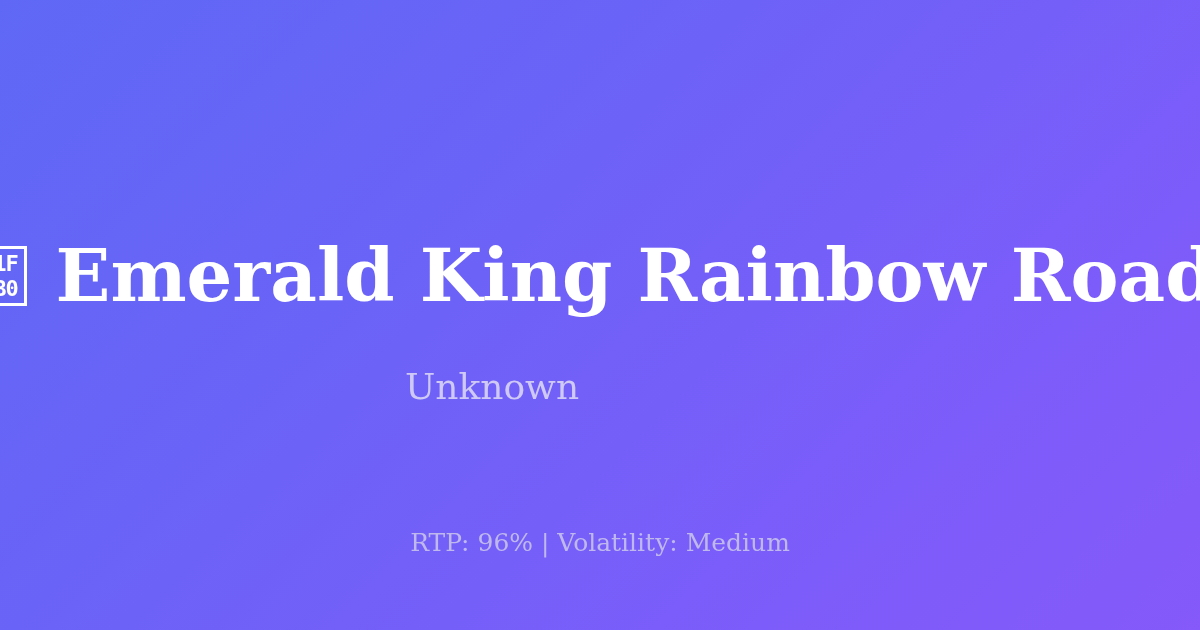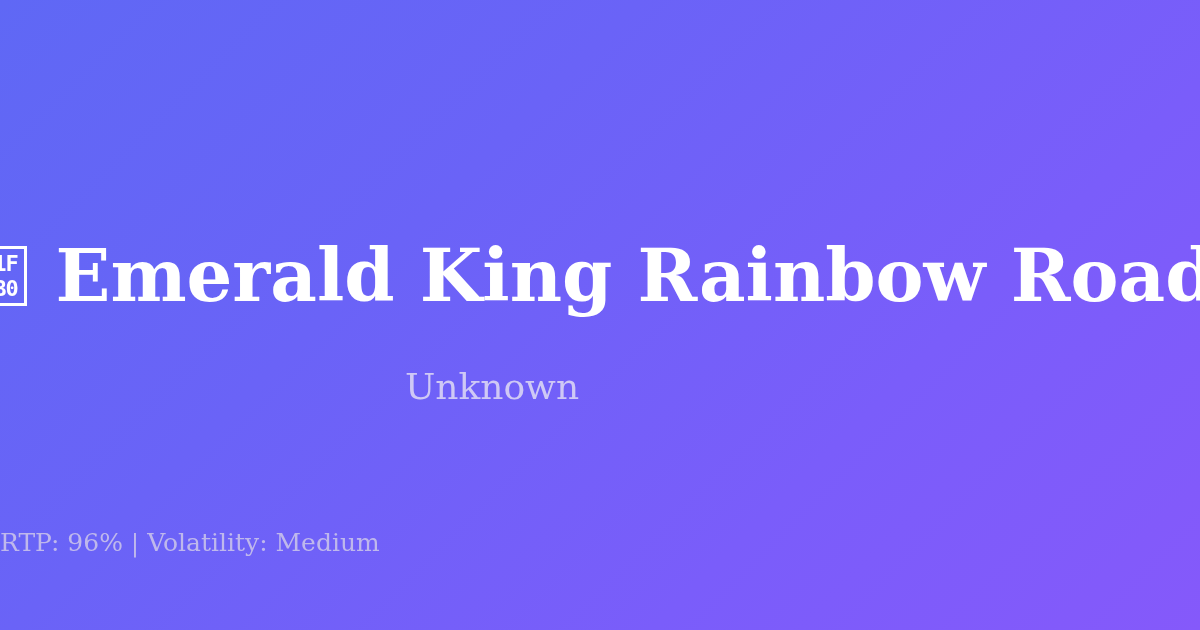--- a/index.html
+++ b/index.html
@@ -88,21 +88,21 @@
     color: #cfc9f5;
     white-space: nowrap;
   }
 
   
   .card-meta {
     position: absolute;
     top: 528px;
     left: 0;
     width: 1200px;
-    text-align: left;
+    text-align: center;
     font-family: "DejaVu Serif", "Liberation Serif", serif;
     font-weight: 400;
     font-size: 25px;
     line-height: 30px;
     color: #bfb8ec;
     white-space: nowrap;
   }
 </style>
 </head>
 <body>

